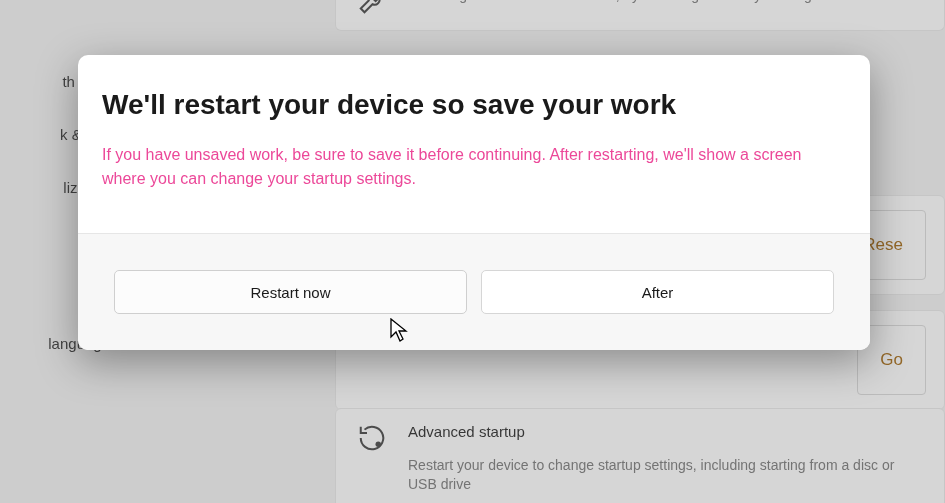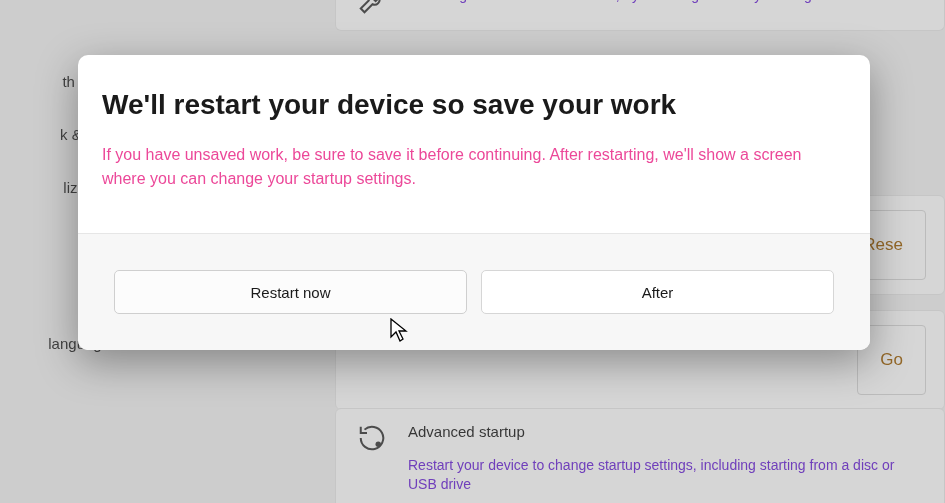--- a/index.html
+++ b/index.html
@@ -59,21 +59,21 @@
     .card .text-col {
       flex: 1;
     }
     .card .title {
       font-size: 15px;
       color: #1a1a1a;
       margin-bottom: 16px;
     }
     .card .desc {
       font-size: 14px;
-      color: #6d28d9;
+      color: #737373;
       line-height: 1.35;
     }
     .card .btn-col button {
       background: #ffffff;
       border: 1px solid #d8d8d8;
       border-radius: 4px;
       padding: 24px 22px;
       font-size: 17px;
       color: #a16207;
       cursor: pointer;

